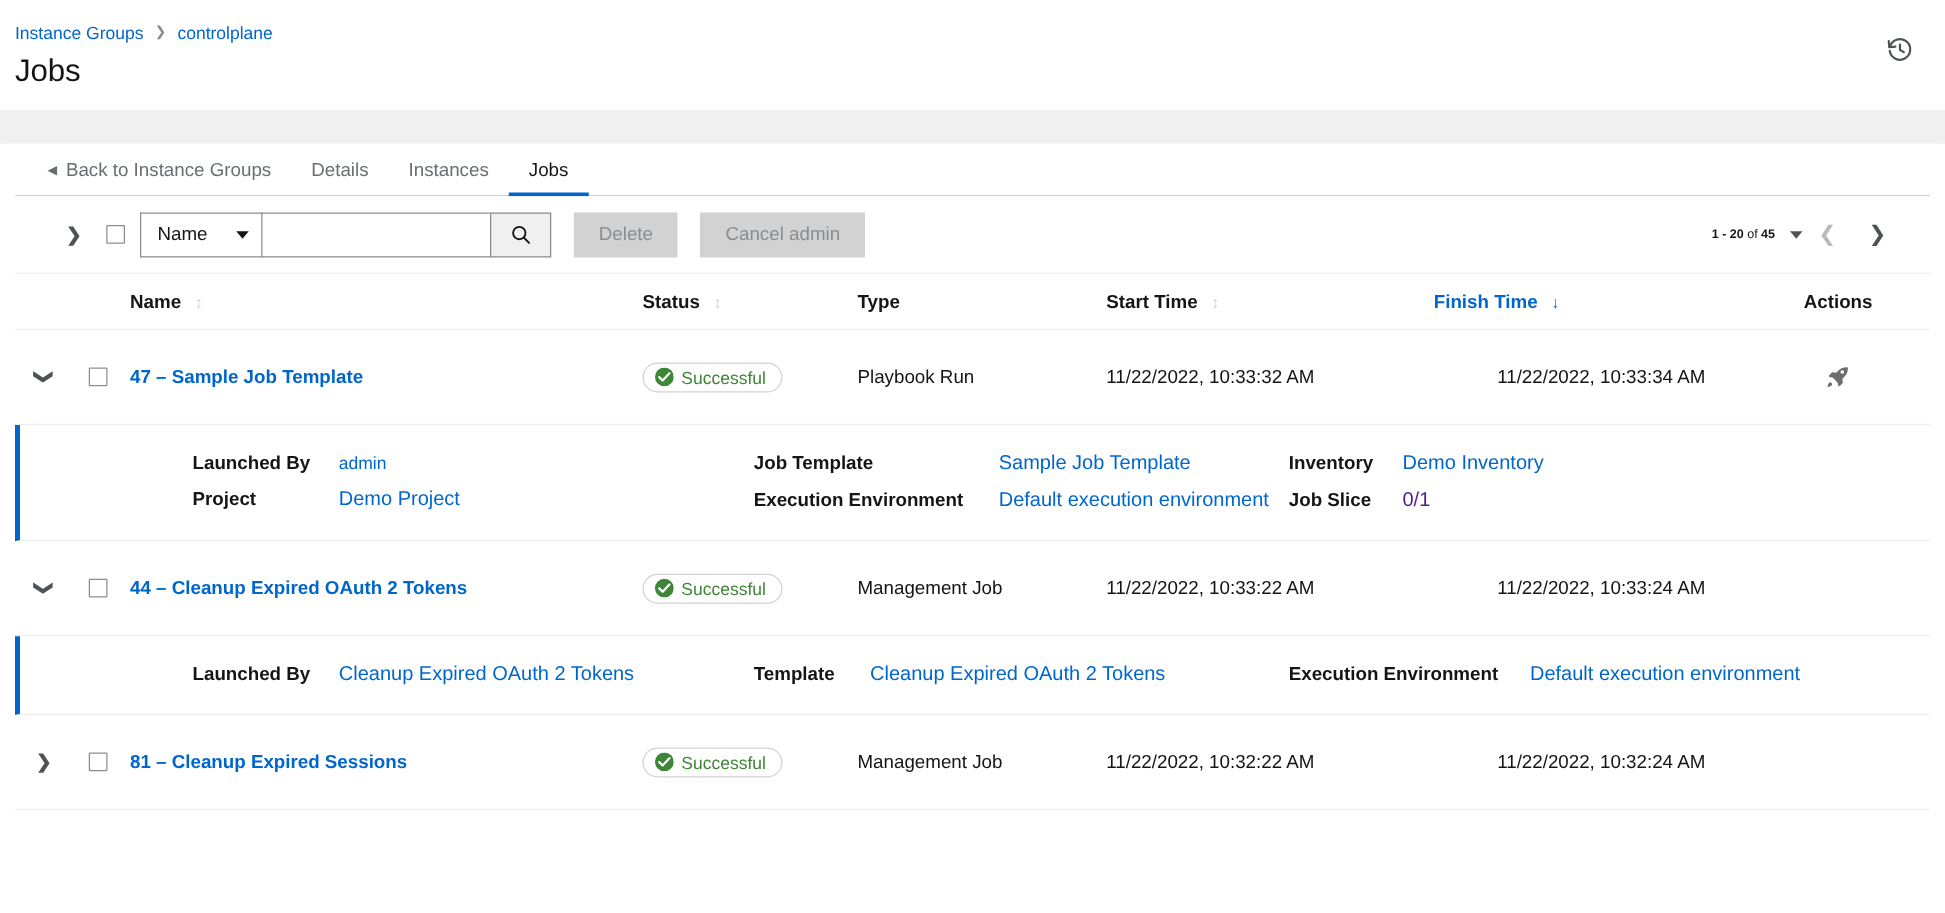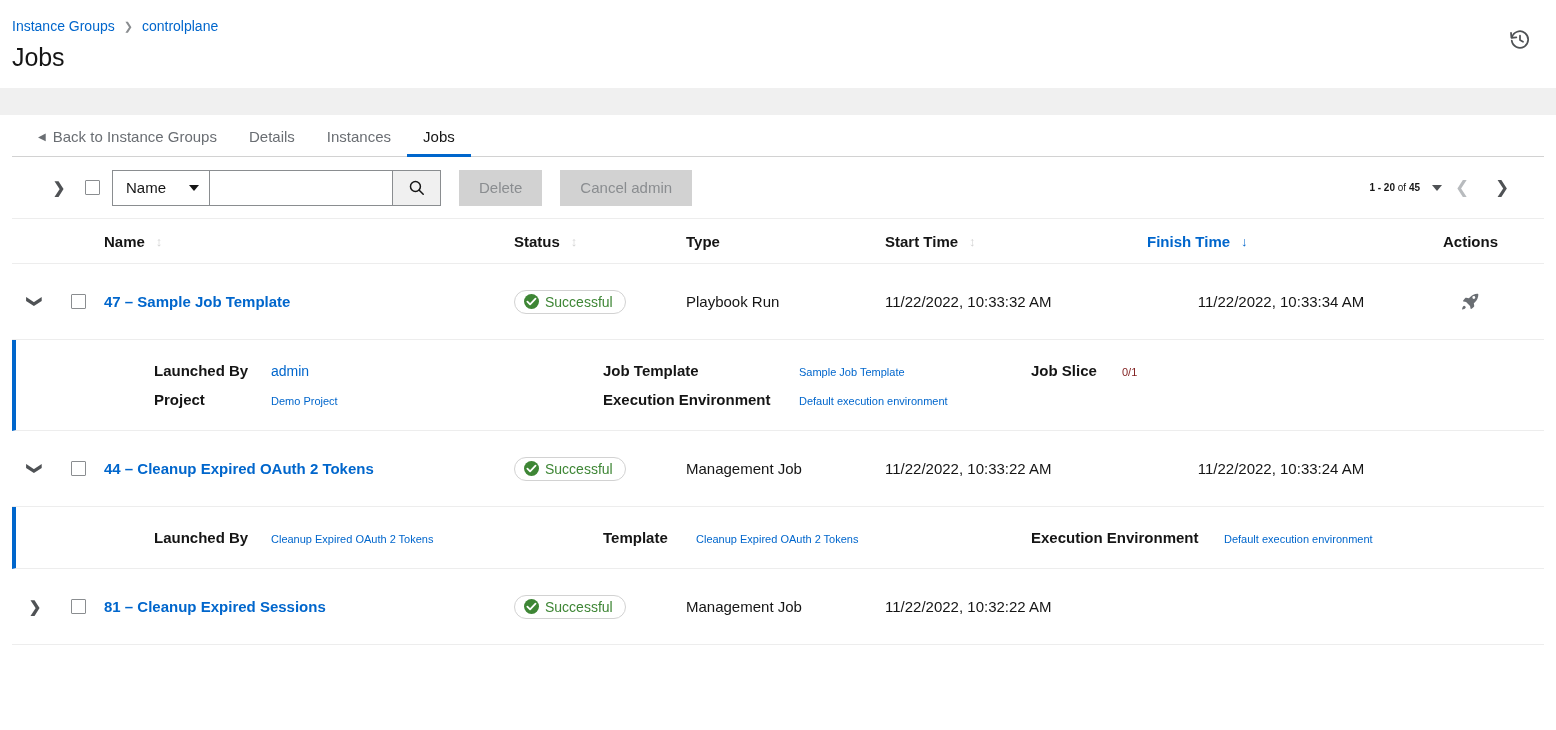--- a/index.html
+++ b/index.html
@@ -280,23 +280,23 @@
   .dcol { display: flex; flex-direction: column; gap: 12px; }
   .dcol.c1 { width: 449px; flex: none; }
   .dcol.c2 { width: 428px; flex: none; }
   .dcol.c3 { flex: 1 1 auto; }
   .dpair { display: flex; align-items: baseline; }
   .dlabel {
     font-size: 15px; font-weight: 700; color: #151515;
     white-space: nowrap;
   }
   .dval {
-    font-size: 11px; color: #06c; cursor: pointer; white-space: nowrap;
-  }
-  .dval.plain { color: #7f1d1d; cursor: default; }
+    font-size: 16px; color: #06c; cursor: pointer; white-space: nowrap;
+  }
+  .dval.plain { color: #4c1d95; cursor: default; }
   .dval.small { font-size: 14px; }
 
   .dpair.w1 .dlabel { width: 117px; }
   .dpair.w2 .dlabel { width: 196px; }
   .dpair.w3 .dlabel { width: 91px; }
 
   .dpair.s1 .dlabel { width: 117px; }
   .dpair.s2 .dlabel { width: 93px; }
   .dpair.s3 .dlabel { width: 193px; }
 </style>
@@ -448,20 +448,24 @@
           <span class="dlabel">Job Template</span>
           <span class="dval">Sample Job Template</span>
         </div>
         <div class="dpair w2">
           <span class="dlabel">Execution Environment</span>
           <span class="dval">Default execution environment</span>
         </div>
       </div>
       <div class="dcol c3">
         <div class="dpair w3">
+          <span class="dlabel">Inventory</span>
+          <span class="dval">Demo Inventory</span>
+        </div>
+        <div class="dpair w3">
           <span class="dlabel">Job Slice</span>
           <span class="dval plain">0/1</span>
         </div>
       </div>
     </div>
   </div>
 
   <div class="row">
     <div class="c-chev">
       <span class="row-chevron" style="display: inline-block; transform: rotate(90deg);">❯</span>
@@ -528,16 +532,17 @@
           <svg width="15" height="15" viewBox="0 0 16 16">
             <circle cx="8" cy="8" r="8" fill="#3e8635"></circle>
             <path d="M3.6 8.2 L6.5 11.1 L12.3 4.9" stroke="#fff" stroke-width="1.9" fill="none" stroke-linecap="round" stroke-linejoin="round"></path>
           </svg>
         </span>
         <span>Successful</span>
       </span>
     </div>
     <div class="c-type cell">Management Job</div>
     <div class="c-start cell">11/22/2022, 10:32:22 AM</div>
+    <div class="c-finish cell">11/22/2022, 10:32:24 AM</div>
     <div class="c-act"></div>
   </div>
 
 </div>
 
 </body></html>

